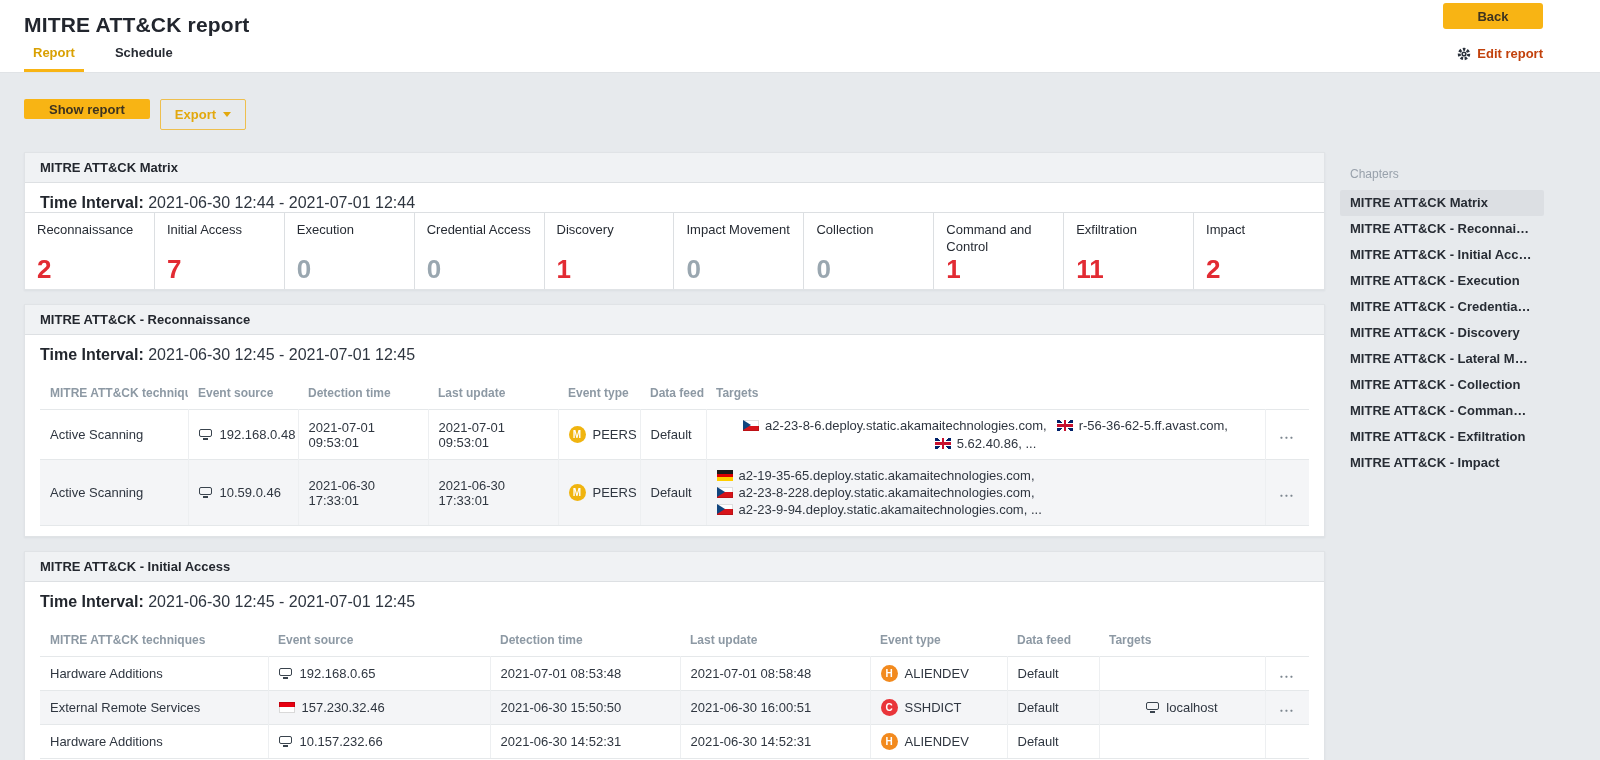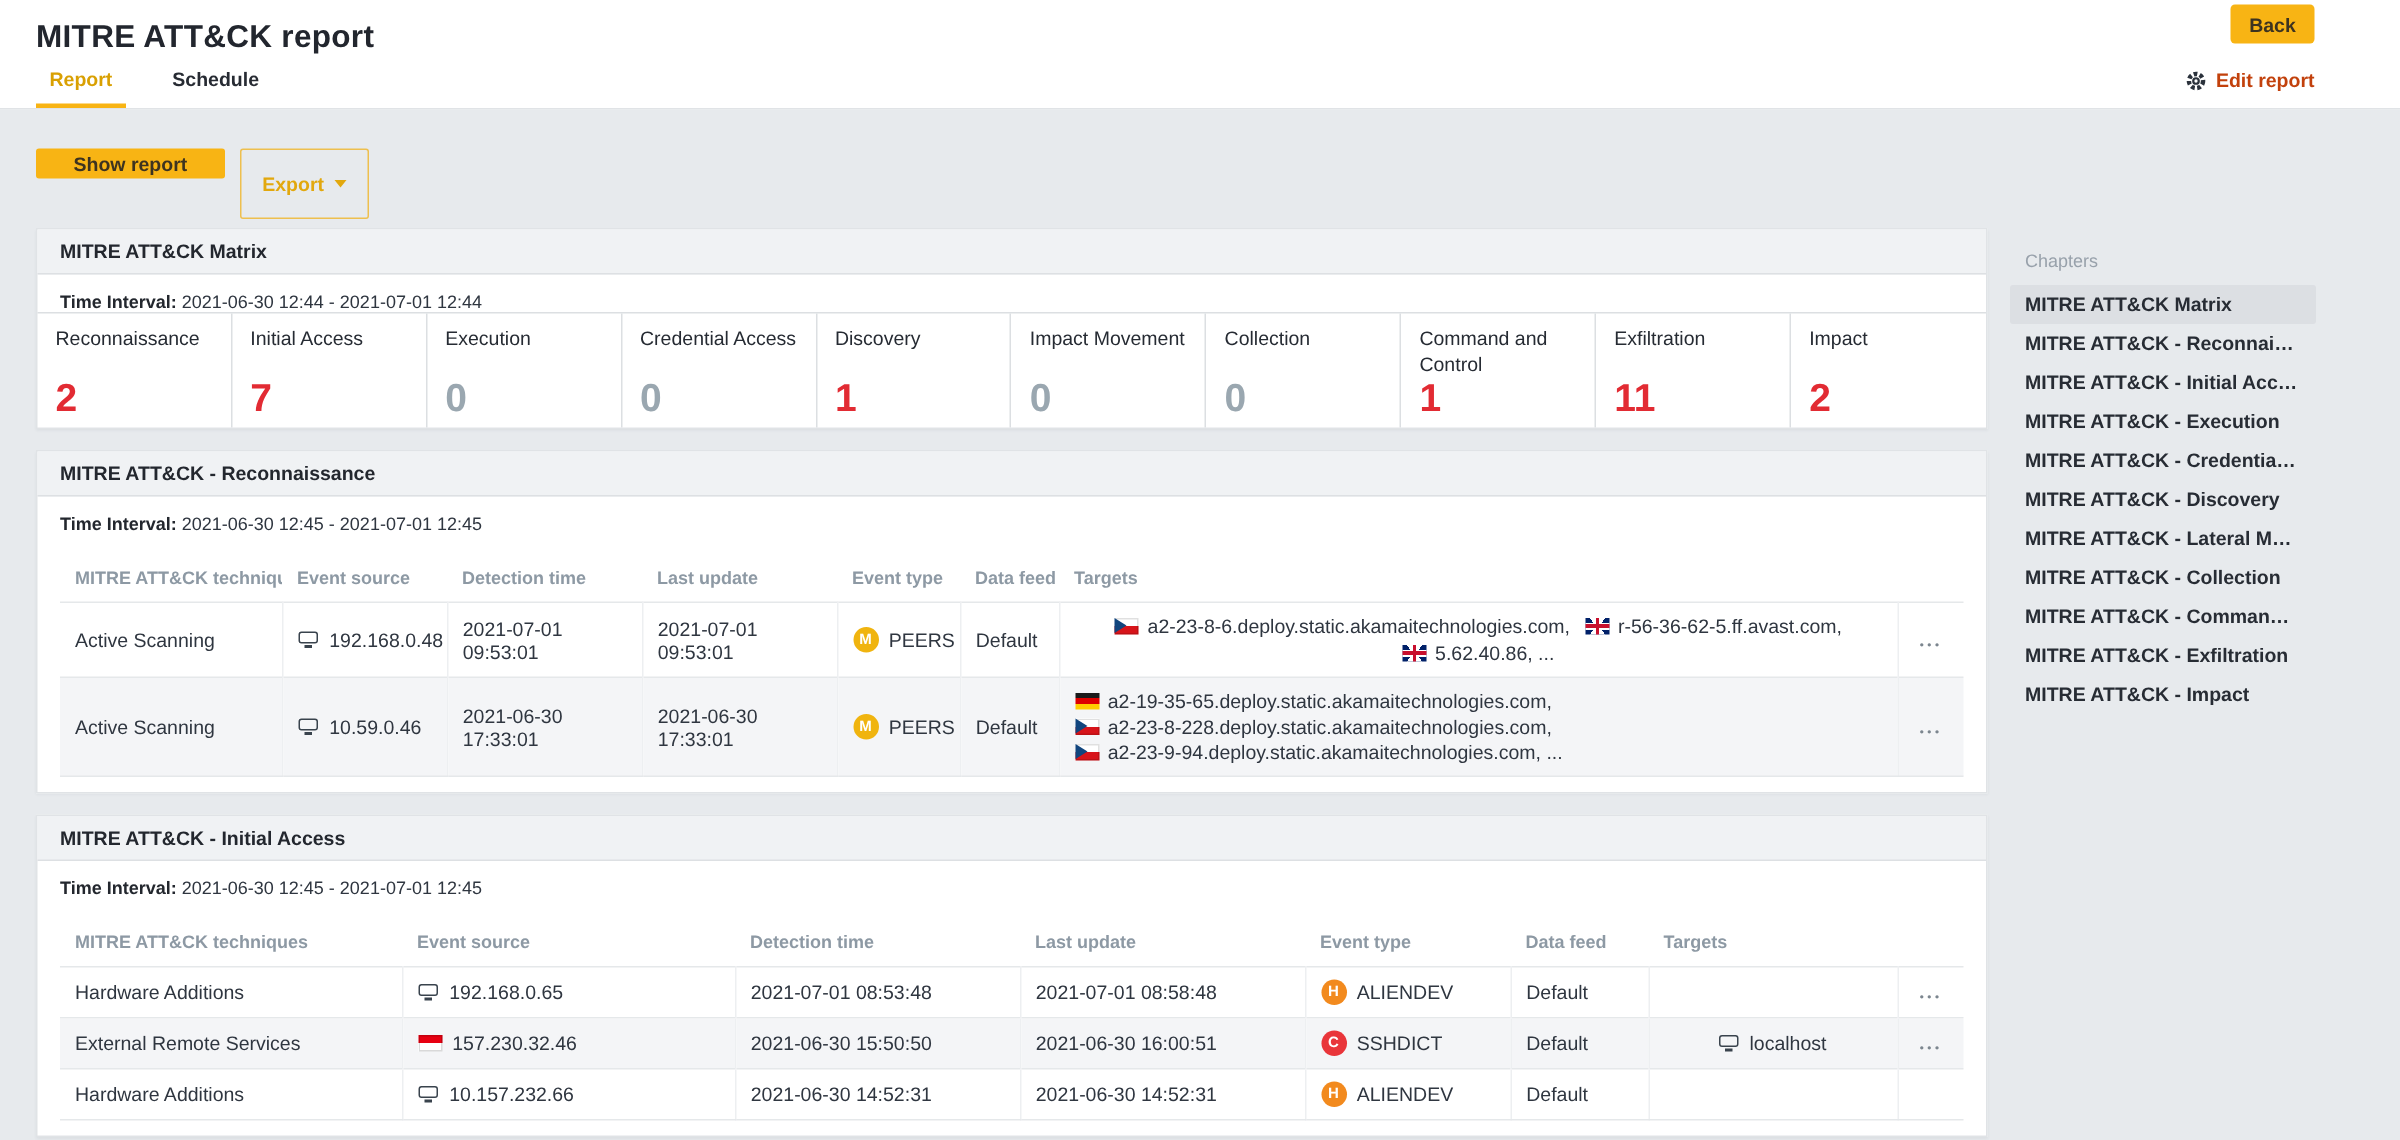--- a/index.html
+++ b/index.html
@@ -14,21 +14,21 @@
   
   .topbar {
     position:absolute; top:0; left:0; width:1600px; height:73px;
     background:#fff; border-bottom:1px solid #e0e3e6;
   }
   .page-title {
     position:absolute; left:24px; top:13px;
     font-size:21px; font-weight:bold; color:#22262e; letter-spacing:.2px;
   }
   .back-btn {
-    position:absolute; right:57px; top:3px; width:56px; height:26px;
+    position:absolute; right:57px; top:3px; width:100px; height:26px;
     background:#f8b414; border:none; border-radius:3px;
     font-family:inherit; font-size:13px; font-weight:bold; color:#3d3320; cursor:pointer;
   }
   .tabs { position:absolute; left:24px; bottom:0; display:flex; gap:22px; }
   .tab {
     padding:8px 9px 9px; font-size:13px; font-weight:bold; color:#272b33;
     cursor:pointer; border-bottom:3px solid transparent;
   }
   .tab.active { color:#d9a002; border-bottom-color:#f8b414; }
   .edit-report {
@@ -47,39 +47,39 @@
   }
   .caret-down {
     width:0; height:0; border-left:5px solid transparent; border-right:5px solid transparent;
     border-top:6px solid #7a848e;
   }
   .btn-primary {
     height:20px; padding:0 25px; background:#f8b414; border:none; border-radius:2px;
     font-family:inherit; font-size:13px; font-weight:bold; color:#3d3320; cursor:pointer;
   }
   .btn-outline {
-    height:47px; padding:2px 14px; background:transparent;
+    height:31px; padding:2px 14px; background:transparent;
     border:1px solid #eebf4e; border-radius:2px;
     font-family:inherit; font-size:13px; font-weight:bold; color:#e2a80e; cursor:pointer;
     display:flex; align-items:center; gap:7px;justify-content:center;
   }
   .btn-outline .caret-down { border-top-color:#e2a80e; border-left-width:4px; border-right-width:4px; border-top-width:5px; }
 
   
   .main { position:absolute; left:24px; top:152px; width:1301px; }
   .panel {
     background:#fff; margin-bottom:14px;
     border:1px solid #e0e3e6; box-shadow:0 1px 2px rgba(40,50,60,.06);
   }
   .panel-header {
     height:30px; background:#f0f2f4; border-bottom:1px solid #dde0e3;
     display:flex; align-items:center; padding:0 15px;
     font-size:13px; font-weight:bold; color:#23272e;
   }
-  .panel-meta { padding:11px 15px 0; font-size:12px; color:#2f3640; }
+  .panel-meta { padding:11px 15px 0; font-size:16px; color:#2f3640; }
   .panel-meta b { color:#23272e; }
   .panel-desc { padding:7px 15px 12px; font-size:12.5px; color:#3c434b; }
 
   
   .matrix { display:grid; grid-template-columns:repeat(10,1fr); border-top:1px solid #dcdfe2; }
   .matrix-cell { border-right:1px solid #dcdfe2; min-height:76px; padding:9px 12px 6px; position:relative; }
   .matrix-cell:last-child { border-right:none; }
   .matrix-label { font-size:13px; color:#262b33; line-height:1.3; }
   .matrix-count { position:absolute; left:12px; bottom:4px; font-size:26px; font-weight:bold; }
   .matrix-count[data-state="alert"] { color:#e22b33; }

